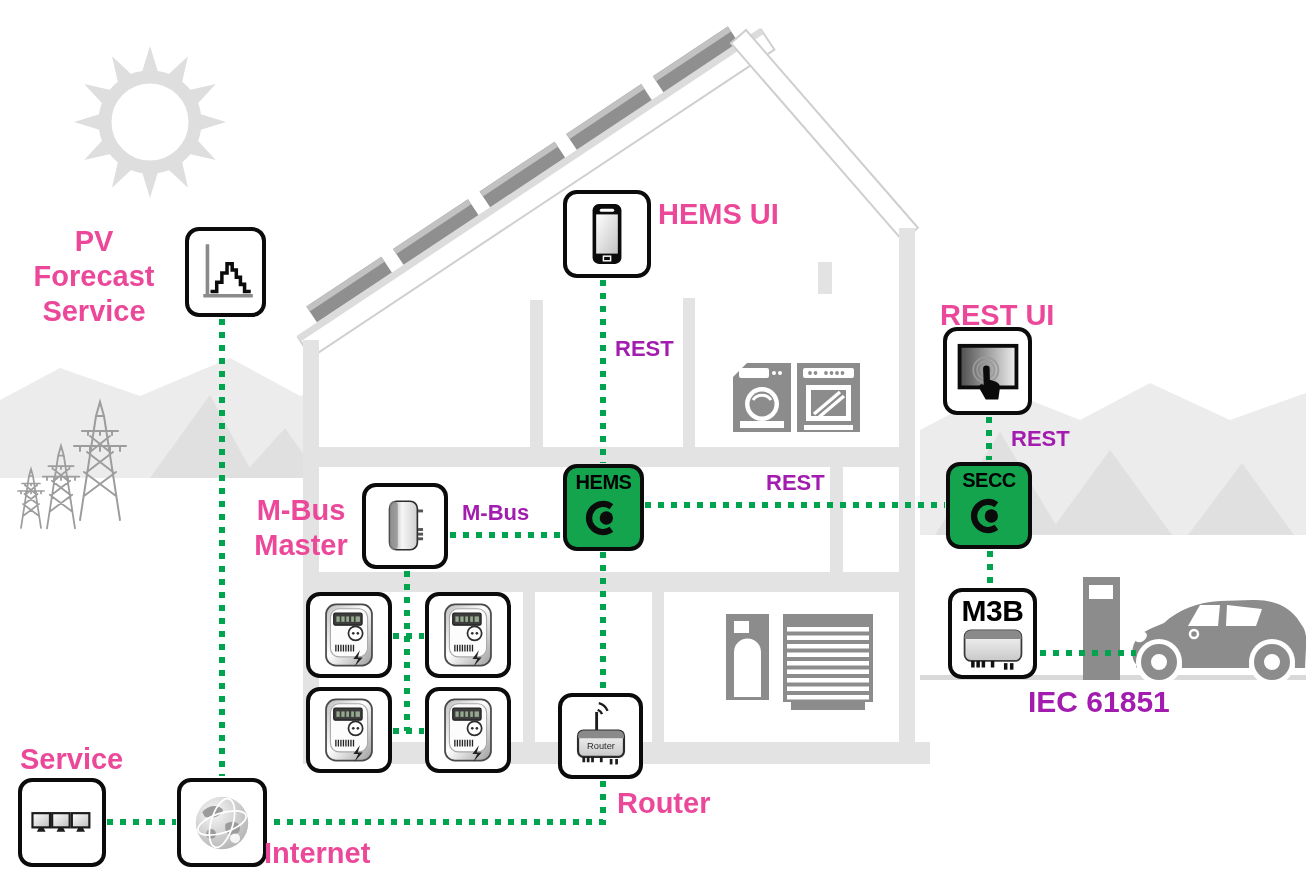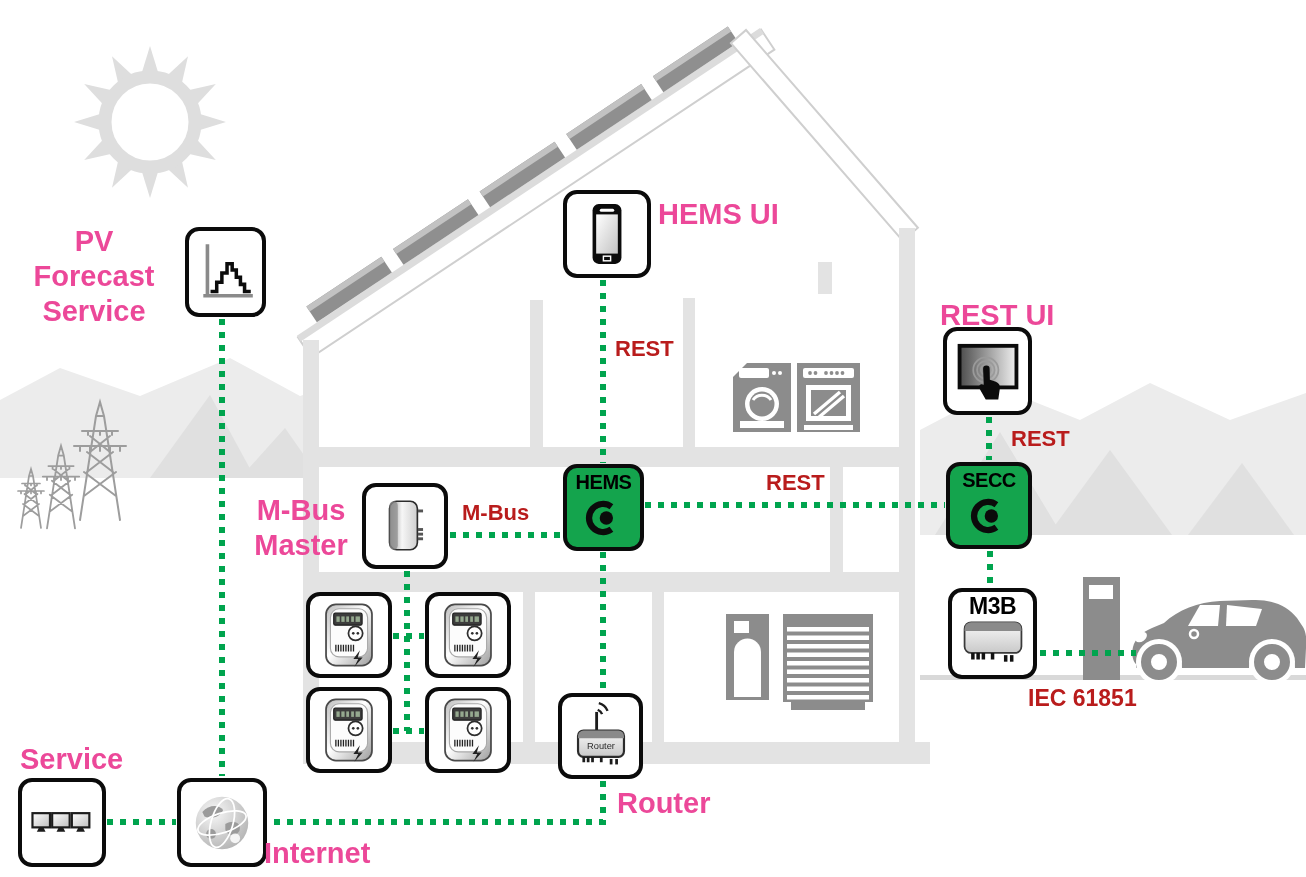--- a/index.html
+++ b/index.html
@@ -7,22 +7,22 @@
          font-family:"Liberation Sans",sans-serif;}
   svg.layer{position:absolute;left:0;top:0}
   .node{position:absolute;background:#fff;border:4px solid #0b0b0b;border-radius:14px;
         display:flex;align-items:center;justify-content:center;box-sizing:border-box}
   .node.green{background:#14A44D;flex-direction:column;justify-content:flex-start;padding-top:3px}
   .node.stack{flex-direction:column;justify-content:flex-start;padding-top:2px}
   .node-title{font-weight:700;font-size:20px;color:#000;letter-spacing:-0.5px;line-height:1.1}
   .lbl{position:absolute;font-weight:700;font-size:29px;color:#ec4899;line-height:1.2}
   .pre{white-space:pre-line}
   .r{text-align:center}
-  .glbl{position:absolute;font-weight:700;font-size:22px;color:#b91c1c}
-  .glbl.big{font-size:23px}
+  .glbl{position:absolute;font-weight:700;font-size:22px;color:#a21caf}
+  .glbl.big{font-size:30px}
 </style>
 </head>
 <body>
 
 <div class="stage">
 
   <svg class="layer" width="1306" height="877" viewBox="0 0 1306 877">
     <defs>
       <linearGradient id="scrGrad" x1="0" y1="0" x2="1" y2="1">
         <stop offset="0" stop-color="#ffffff"></stop>
@@ -346,21 +346,21 @@
           <rect x="19" y="51" width="2.5" height="5"></rect>
         <rect x="23" y="51" width="2.5" height="5"></rect>
           <rect x="31" y="51" width="2.5" height="5"></rect>
         <rect x="40" y="53" width="2.5" height="5"></rect>
           <rect x="45" y="53" width="2.5" height="5"></rect>
       </g>
     </svg>
   </div>
 
   <div class="node stack" style="left:948px;top:588px;width:89px;height:91px">
-    <span class="node-title" style="font-size:23px">M3B</span>
+    <span class="node-title" style="font-size:30px">M3B</span>
     <svg width="70" height="46" viewBox="0 0 64 42">
       <rect x="6" y="3" width="52" height="28" rx="6" fill="url(#rtGrad)" stroke="#3a3a3a" stroke-width="1.6"></rect>
       <path d="M6,11 v-2 a6,6 0 0 1 6,-6 h40 a6,6 0 0 1 6,6 v2 z" fill="#8a8a8a"></path>
       <g fill="#111">
         <rect x="12" y="31" width="3.2" height="6"></rect>
           <rect x="16.8" y="31" width="3.2" height="6"></rect>
         <rect x="21.6" y="31" width="3.2" height="6"></rect>
           <rect x="30" y="31" width="3.2" height="6"></rect>
         <rect x="42" y="33" width="3.2" height="6"></rect>
           <rect x="47.5" y="33" width="3.2" height="6"></rect>

